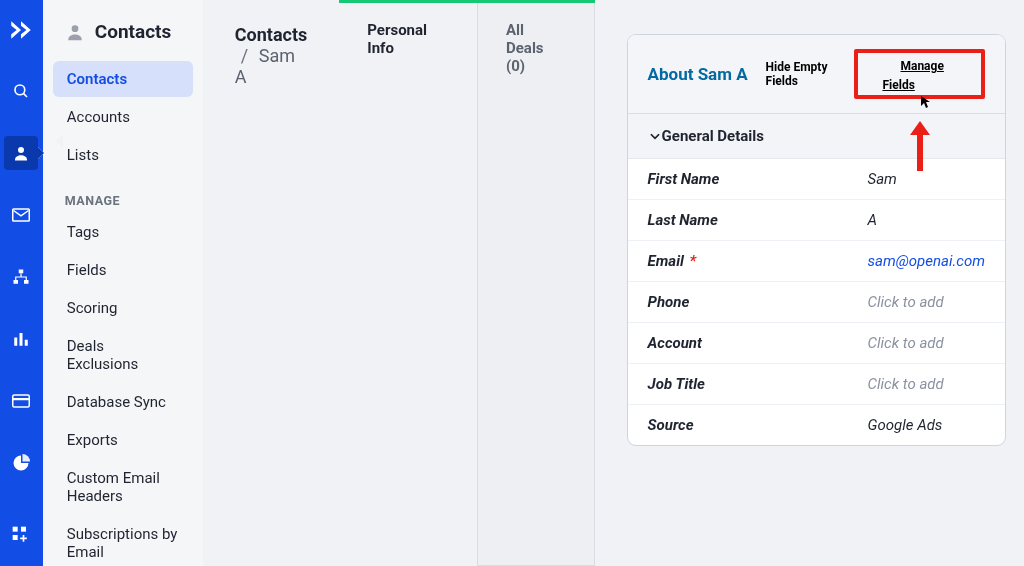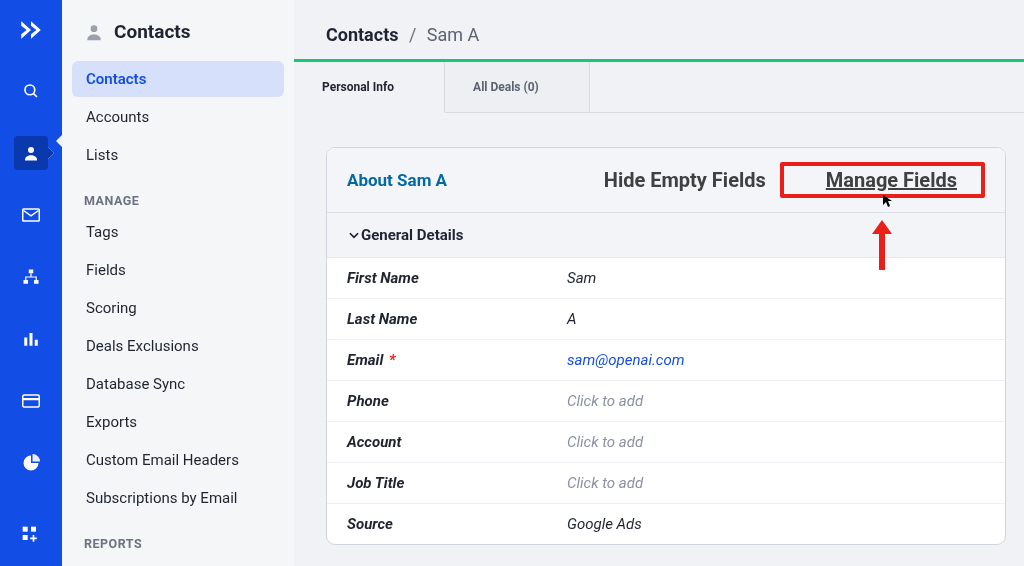--- a/index.html
+++ b/index.html
@@ -17,38 +17,38 @@
 
     .sidebar { width: 232px; background: #f5f6f8; border-right: none; padding: 20px 0 0 0; overflow-y:auto; }
     .sb-header { display:flex; align-items:center; gap:10px; padding: 0 22px 18px 22px; }
     .sb-header-icon { color:#6b7280; }
     .sb-title { font-size: 19px; font-weight:700; color:#1f2430; }
     .sb-group { padding: 0 10px; }
     .sb-item { padding: 9px 14px; font-size:15px; color:#1f2430; border-radius:6px; cursor:pointer; margin-bottom:2px; }
     .sb-item.active { background:#d6e0fb; color:#124de6; font-weight:600; }
     .sb-label { padding: 18px 22px 6px 22px; font-size:12.5px; color:#6b7280; letter-spacing:0.5px; font-weight:700; }
 
-    .main { flex:1; background:#f1f2f5; display:flex; flex-direction:column; }
+    .main { flex:1; background:#f1f2f5; display:flex; flex-direction:row; }
     .crumbs { padding: 24px 32px 14px 32px; font-size:18px; color:#1f2430; }
     .crumbs .strong { font-weight:700; }
     .crumbs .sep { padding:0 6px; color:#6b7280; }
     .crumbs .leaf { color:#5b6270; }
 
     .tabrow { display:flex; background:#f1f2f5; border-top: 3px solid #14c876; }
-    .tab { padding: 18px 50px 18px 28px; font-size:12px; font-weight:700; color:#1f2430; cursor:pointer; border-right:1px solid #d7dbe2; border-bottom:1px solid #d7dbe2; background:#edeff3; }
+    .tab { padding: 18px 50px 18px 28px; font-size:15px; font-weight:700; color:#1f2430; cursor:pointer; border-right:1px solid #d7dbe2; border-bottom:1px solid #d7dbe2; background:#edeff3; }
     .tab.active { background:#f1f2f5; border-bottom-color:transparent; }
     .tab.inactive { color:#5b6270; }
     .tab-spacer { flex:1; border-bottom:1px solid #d7dbe2; }
 
     .panel-wrap { padding: 34px 18px 0 32px; }
     .panel { border:1px solid #cfd5df; border-radius:9px; background:#fff; overflow:hidden; }
     .panel-head { display:flex; align-items:center; padding:14px 20px; background:#f3f5f9; border-bottom:1px solid #d9dee6; }
     .panel-head-title { font-size:17px; font-weight:700; color:#0369a1; flex:0 0 auto; }
     .panel-head-spacer { flex:1; }
-    .panel-link { color:#404040; font-size:20px; font-weight:700; cursor:pointer; margin-left:18px; }
+    .panel-link { color:#000000; font-size:12px; font-weight:700; cursor:pointer; margin-left:18px; }
     .mf-wrap { border:4px solid #ea1f18; padding:2px 24px; border-radius:2px; display:inline-block; position:relative; }
     .mf-link { text-decoration:underline; }
     .mf-cursor { position:absolute; left:50%; bottom:-14px; font-size:12px; }
     .mf-arrow { position:absolute; left:50%; transform:translateX(-50%); top:100%; margin-top:26px; color:#ea1f18; }
 
     .section-head { display:flex; align-items:center; padding:13px 20px; background:#f2f4f8; border-bottom:1px solid #e3e7ee; font-size:15px; font-weight:700; color:#1f2430; cursor:pointer; }
     .section-head .chev { display:inline-block; }
 
     .field-row { display:flex; align-items:center; padding:11px 20px; border-bottom:1px solid #edf0f4; font-size:15px;font-style:italic; }
     .field-row:last-child { border-bottom:none; }

